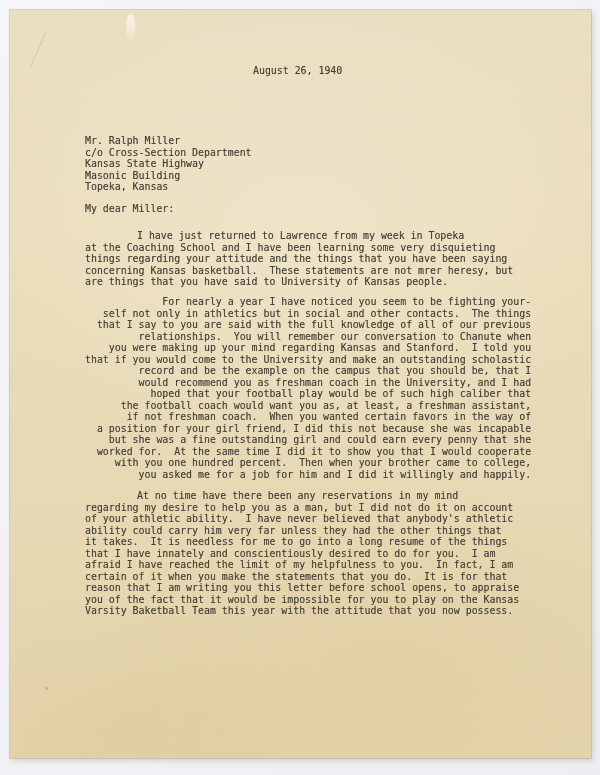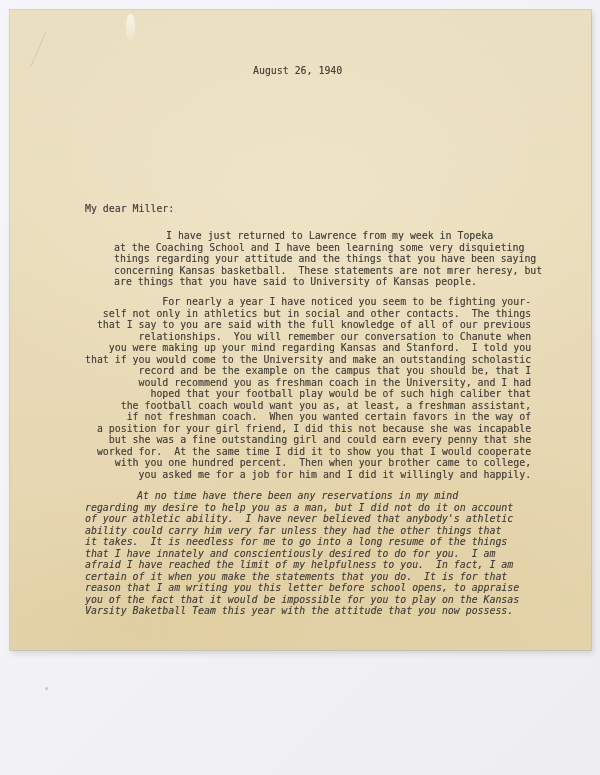--- a/index.html
+++ b/index.html
@@ -9,21 +9,21 @@
     background: #f3f2f6;
     font-family: "DejaVu Sans Mono", "Liberation Mono", monospace;
   }
   .scan-bg {
     position: absolute; inset: 0;
     background: linear-gradient(135deg, #f6f5f9 0%, #f2f1f5 55%, #eeedf2 100%);
   }
   .paper {
     position: absolute;
     left: 10px; top: 10px;
-    width: 581px; height: 640px;
+    width: 581px; height: 748px;
     background:
       radial-gradient(ellipse 420px 260px at 65% 88%, rgba(210,180,120,0.18), rgba(0,0,0,0) 70%),
       radial-gradient(ellipse 300px 200px at 20% 96%, rgba(205,175,115,0.15), rgba(0,0,0,0) 70%),
       radial-gradient(ellipse 500px 300px at 50% 30%, rgba(255,250,235,0.25), rgba(0,0,0,0) 75%),
       linear-gradient(180deg, #ebdfc2 0%, #e9dcba 35%, #e7d8b3 70%, #e4d4ab 100%);
     box-shadow:
       0 0 0 1px rgba(160,150,135,0.35),
       2px 3px 6px rgba(120,110,95,0.25);
   }
   
@@ -52,36 +52,41 @@
     font-size: 9.8px;
     line-height: 11.5px;
     letter-spacing: 0.05px;
     white-space: pre;
     text-shadow: 0.2px 0.2px 0.3px rgba(67,63,56,0.45);
   }
   .date-line     { left: 243px; top: 55px;  }
   .address-block { left: 75px;  top: 125px; }
   .salutation    { left: 75px;  top: 193px; }
   .para          { left: 75px;  text-indent: 52px; }
-  .para-1        { top: 220px; margin-left: 29px; }
+  .para-1        { top: 220px; }
   .para-2        { top: 286px; text-align: right; }
-  .para-3        { top: 480px; font-style: italic; }
+  .para-3        { top: 480px; }
 </style>
 </head>
 <body>
 
 <div class="scan-bg"></div>
 
 <div class="paper">
   <div class="mark-top"></div>
   <div class="crease-topleft"></div>
   <div class="speck-bottom"></div>
 
   <div class="typed date-line">August 26, 1940</div>
 
+  <div class="typed address-block">Mr. Ralph Miller
+c/o Cross-Section Department
+Kansas State Highway
+Masonic Building
+Topeka, Kansas</div>
 
   <div class="typed salutation">My dear Miller:</div>
 
   <div class="typed para para-1">I have just returned to Lawrence from my week in Topeka
 at the Coaching School and I have been learning some very disquieting
 things regarding your attitude and the things that you have been saying
 concerning Kansas basketball.  These statements are not mrer heresy, but
 are things that you have said to University of Kansas people.</div>
 
   <div class="typed para para-2">For nearly a year I have noticed you seem to be fighting your-

